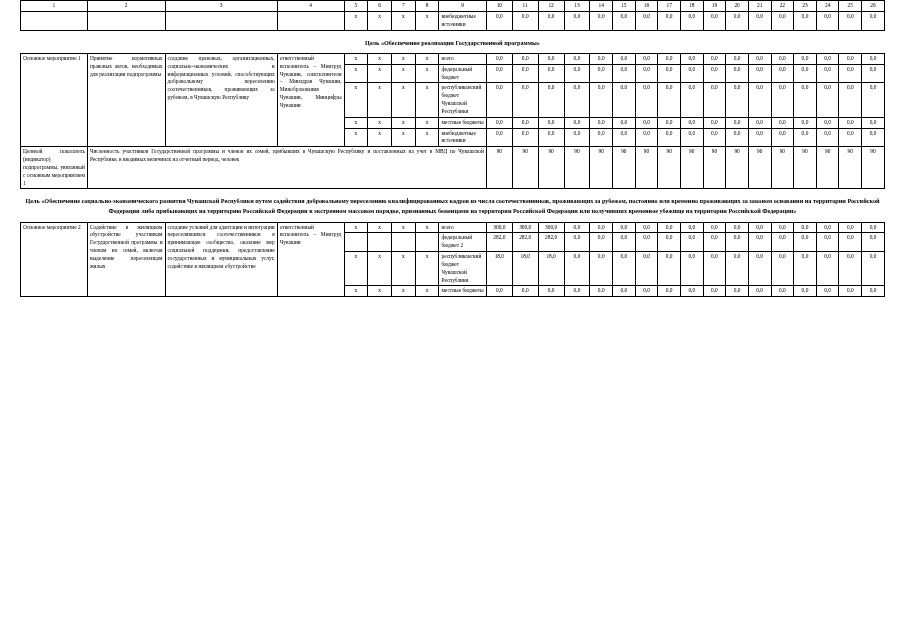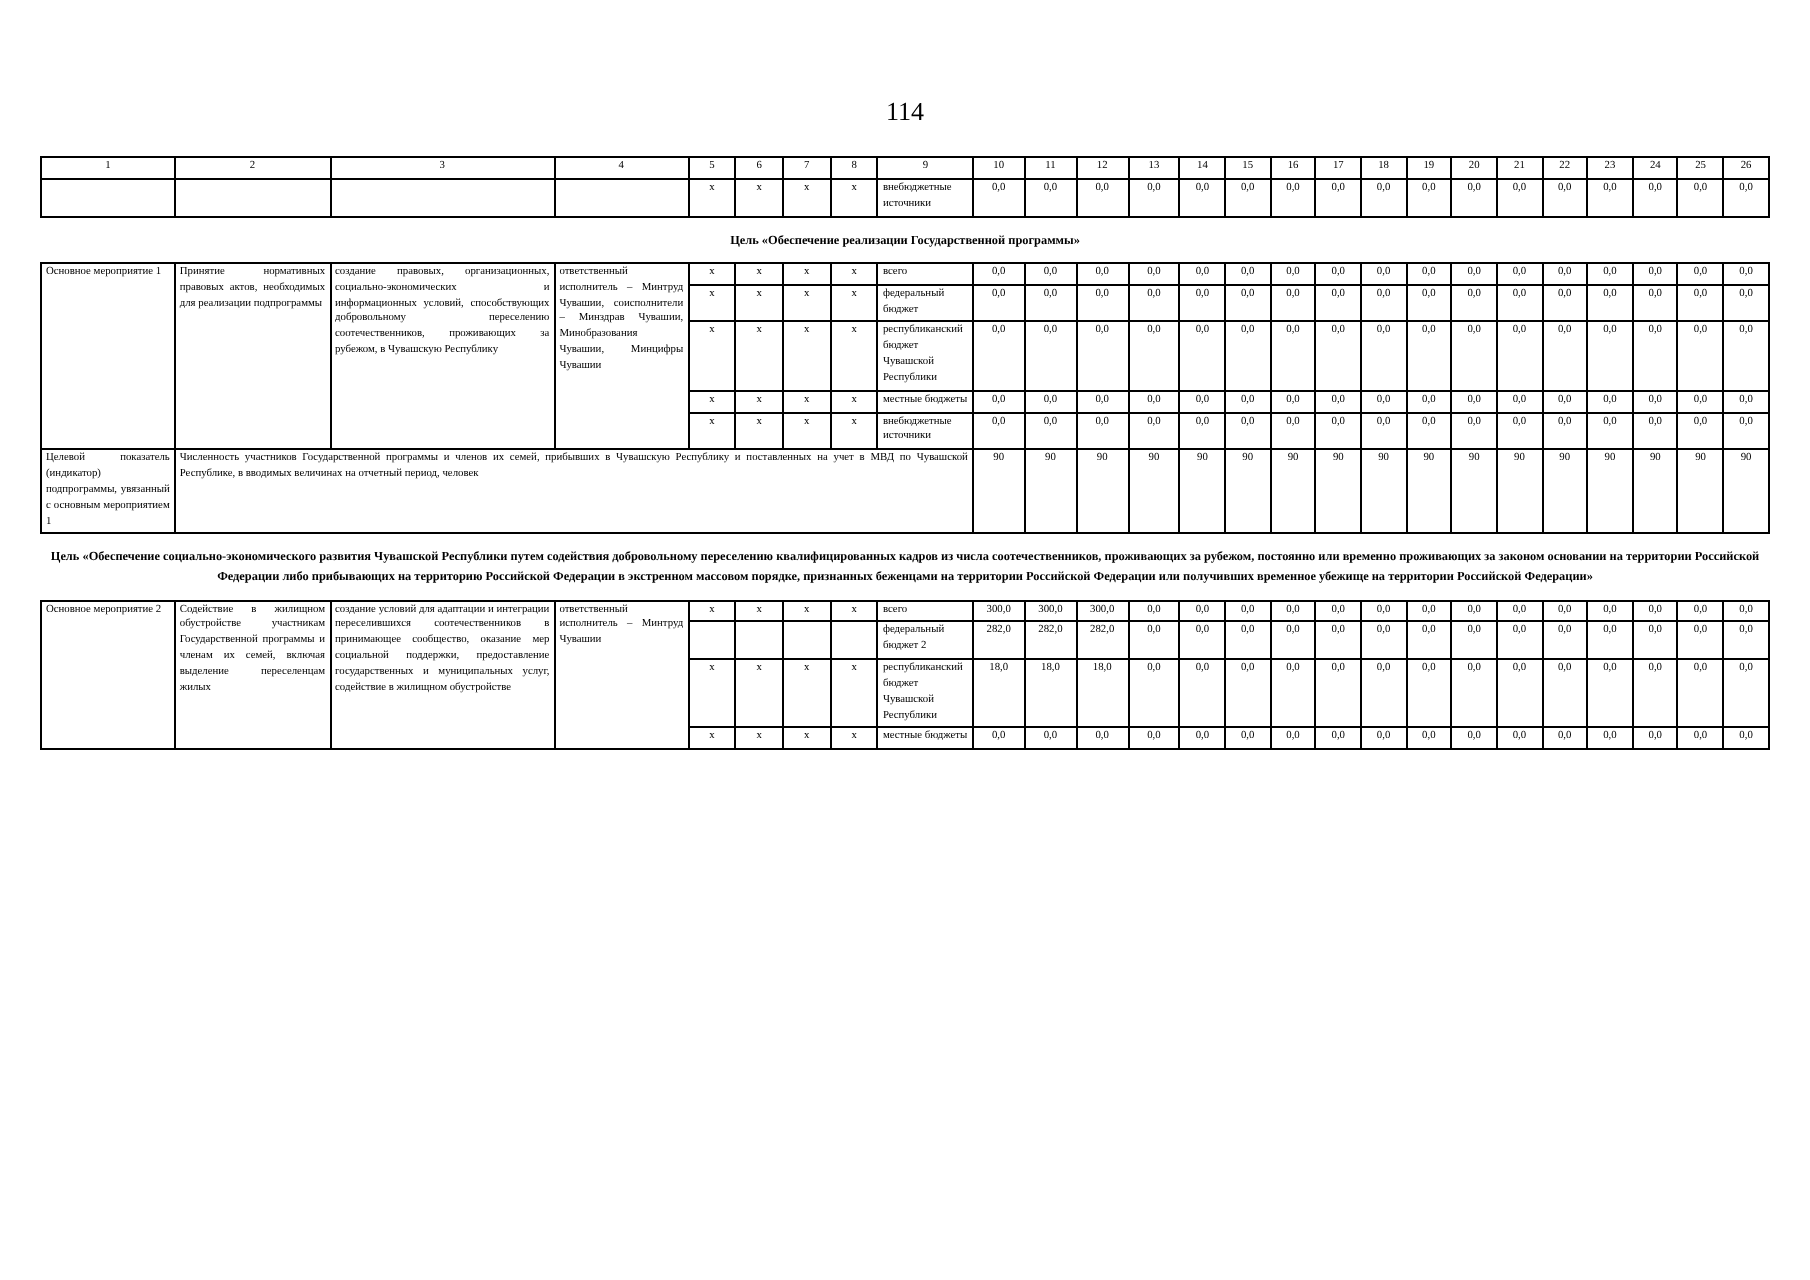--- a/index.html
+++ b/index.html
@@ -64,21 +64,20 @@
     font-family: "Liberation Serif", serif;
     line-height: 1.55;
   }
   .x { text-align: center; }
 </style>
 </head>
 <body>
 
 <div class="page">
 
-  <div class="page-number">114</div>
 
   <table class="doc">
     <colgroup>
       <col style="width:62px">
         <col style="width:72px">
         <col style="width:104px">
         <col style="width:62px">
       <col style="width:22px">
         <col style="width:22px">
         <col style="width:22px">

